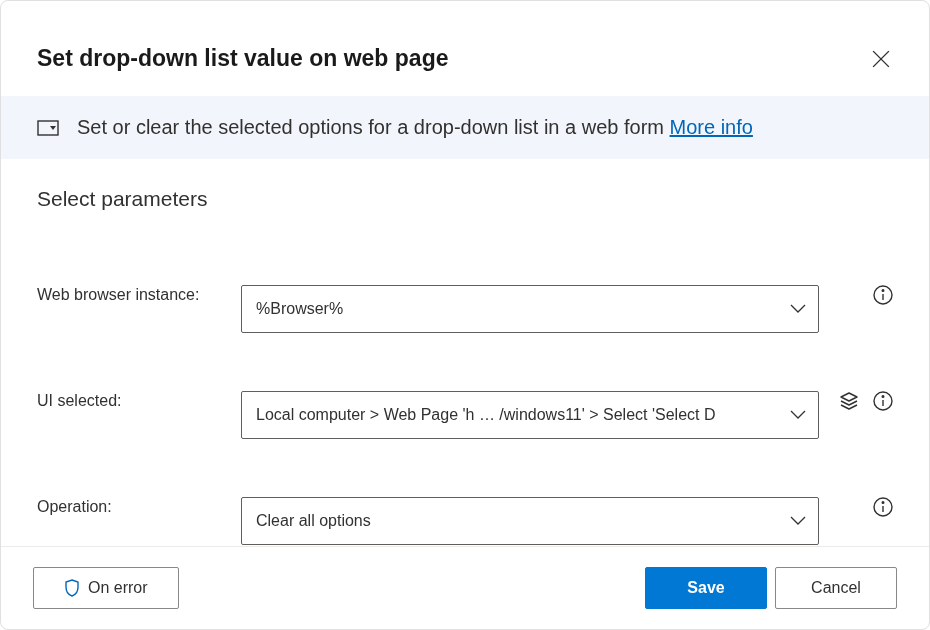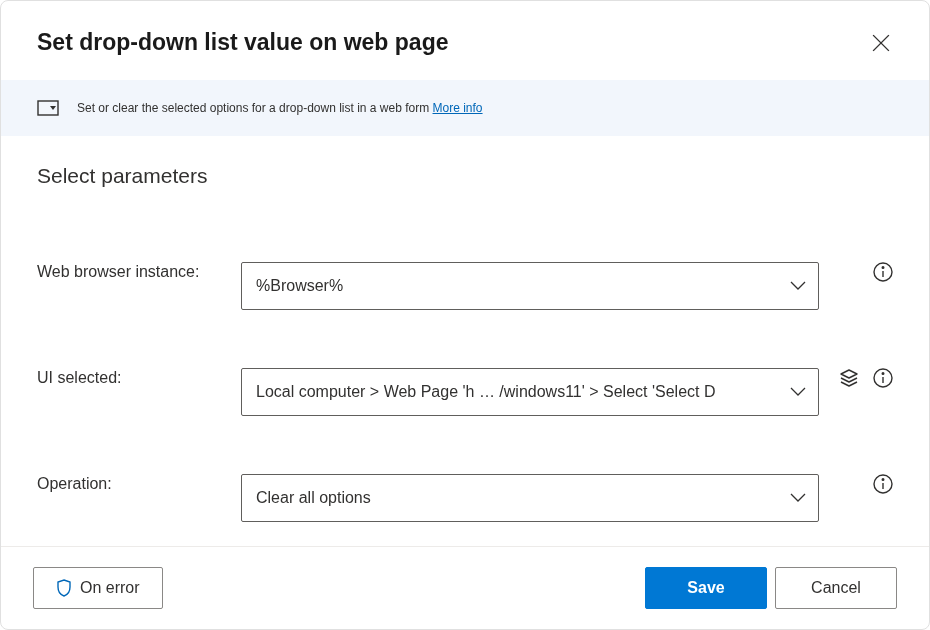--- a/index.html
+++ b/index.html
@@ -16,21 +16,21 @@
       border-radius: 8px;
       display: flex;
       flex-direction: column;
       overflow: hidden;
       position: relative;
     }
     .header {
       display: flex;
       align-items: center;
       justify-content: space-between;
-      padding: 28px 36px 24px 36px;
+      padding: 44px 36px 24px 36px;
     }
     .header-title {
       font-size: 23px;
       font-weight: 600;
       color: #1a1a1a;
     }
     .close-btn {
       width: 24px;
       height: 24px;
       cursor: pointer;
@@ -50,21 +50,21 @@
       align-items: center;
       padding: 20px 36px;
       gap: 18px;
     }
     .banner-icon {
       width: 22px;
       height: 16px;
       flex-shrink: 0;
     }
     .banner-text {
-      font-size: 12px;
+      font-size: 20px;
       color: #323130;
     }
     .banner-link {
       color: #0067b8;
       text-decoration: underline;
       cursor: pointer;
     }
     .content {
       flex: 1;
       padding: 28px 36px 0 36px;
@@ -156,21 +156,21 @@
     }
     .footer {
       display: flex;
       align-items: center;
       justify-content: space-between;
       padding: 20px 32px;
       border-top: 1px solid #edebe9;
     }
     .btn {
       height: 42px;
-      padding: 0 22px;
+      padding: 0 30px;
       border-radius: 2px;
       font-size: 16px;
       cursor: pointer;
       display: flex;
       align-items: center;
       justify-content: center;
       gap: 8px;
     }
     .btn-secondary {
       background: #fff;

